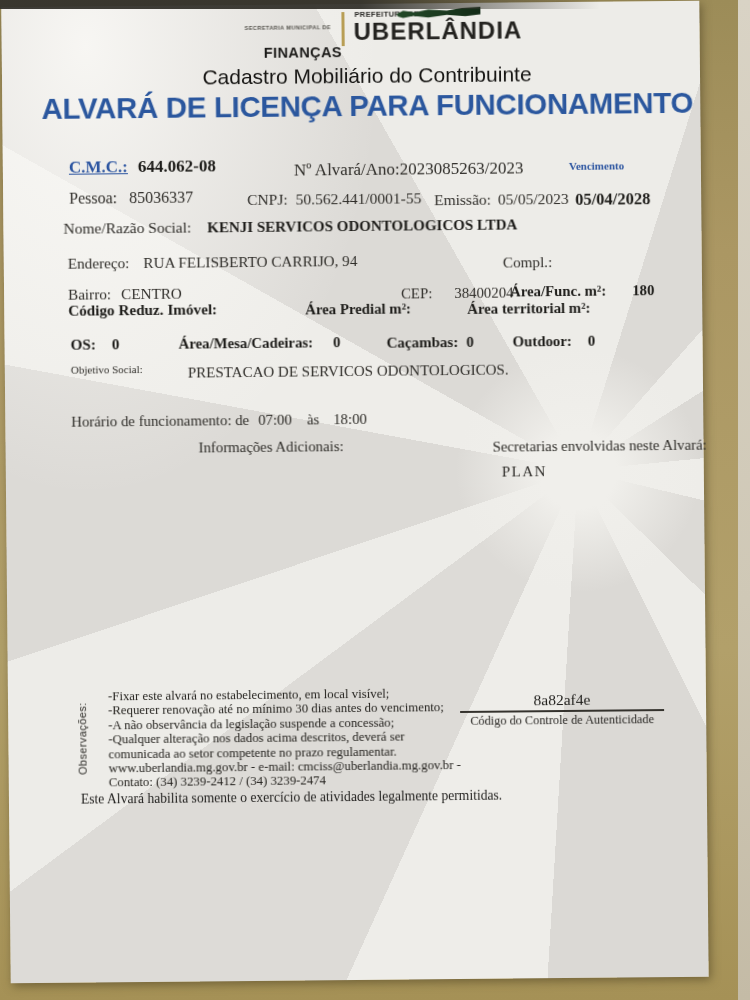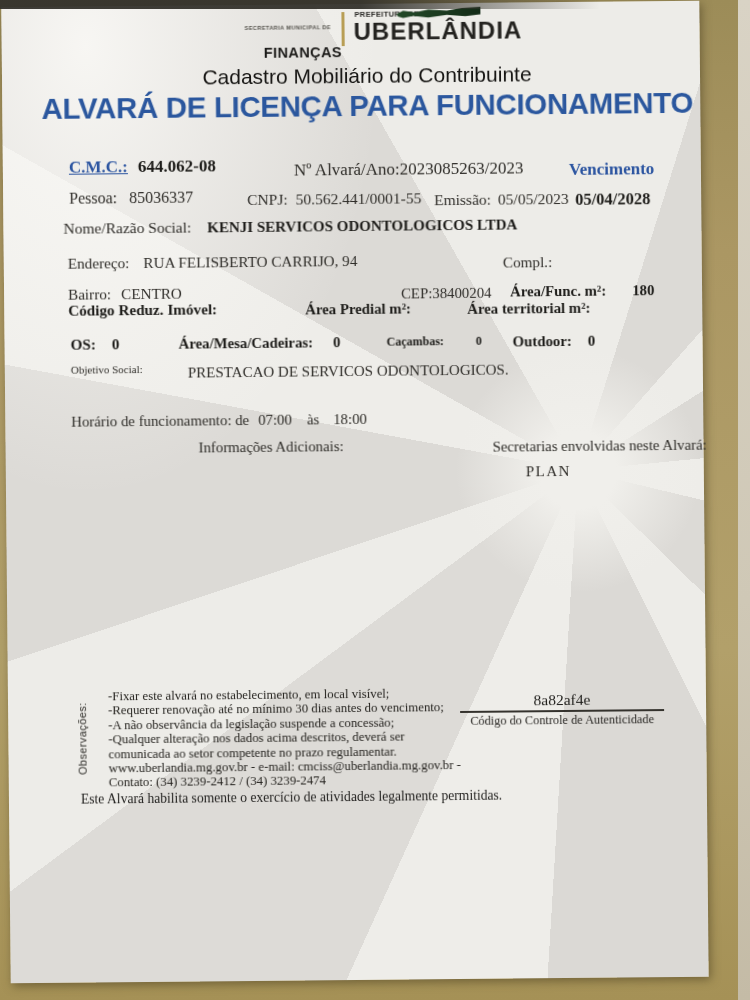--- a/index.html
+++ b/index.html
@@ -71,21 +71,21 @@
       <div class="abs sans center maintitle">ALVARÁ DE LICENÇA PARA FUNCIONAMENTO</div>
 
       <div class="row" style="left:66px;top:151px;gap:10px;font-size:17px;">
         <span class="b blue" style="text-decoration:underline;">C.M.C.:</span>
         <span class="b">644.062-08</span>
       </div>
       <div class="row" style="left:291px;top:156px;gap:0;font-size:17px;">
         <span>Nº Alvará/Ano:</span>
         <span>2023085263/2023</span>
       </div>
-      <div class="abs b blue" style="left:566px;top:158px;font-size:17px;">Vencimento</div>
+      <div class="abs b blue" style="left:566px;top:158px;font-size:11px;">Vencimento</div>
 
       <div class="row" style="left:66px;top:183px;gap:12px;font-size:16px;">
         <span>Pessoa:</span>
         <span>85036337</span>
       </div>
       <div class="row" style="left:244px;top:186px;gap:8px;font-size:15.5px;">
         <span>CNPJ:</span>
         <span>50.562.441/0001-55</span>
       </div>
       <div class="row" style="left:431px;top:188px;gap:7px;font-size:15.5px;">
@@ -102,63 +102,63 @@
       <div class="row" style="left:64px;top:248px;gap:14px;font-size:15.2px;">
         <span>Endereço:</span>
         <span>RUA FELISBERTO CARRIJO, 94</span>
       </div>
       <div class="abs" style="left:499px;top:251px;font-size:15.2px;">Compl.:</div>
 
       <div class="row" style="left:64px;top:279px;gap:10px;font-size:15.2px;">
         <span>Bairro:</span>
         <span>CENTRO</span>
       </div>
-      <div class="row" style="left:397px;top:282px;gap:0;font-size:14.8px;">
+      <div class="row" style="left:397px;top:282px;gap:22px;font-size:14.8px;">
         <span>CEP:</span>
         <span>38400204</span>
       </div>
       <div class="row" style="left:506px;top:281px;gap:26px;font-size:14.8px;">
         <span class="b">Área/Func. m²:</span>
         <span class="b">180</span>
       </div>
 
       <div class="abs b" style="left:64px;top:295px;font-size:15.2px;">Código Reduz. Imóvel:</div>
       <div class="abs b" style="left:301px;top:297px;font-size:14.8px;">Área Predial m²:</div>
       <div class="abs b" style="left:463px;top:298px;font-size:14.8px;">Área territorial m²:</div>
 
       <div class="row" style="left:66px;top:329px;gap:16px;font-size:15.2px;">
         <span class="b">OS:</span>
         <span class="b">0</span>
       </div>
       <div class="row" style="left:174px;top:330px;gap:20px;font-size:14.8px;">
         <span class="b">Área/Mesa/Cadeiras:</span>
         <span class="b">0</span>
       </div>
-      <div class="row" style="left:382px;top:331px;gap:32px;font-size:12px;justify-content:space-between;">
+      <div class="row" style="left:382px;top:331px;gap:8px;font-size:15px;justify-content:space-between;">
         <span class="b">Caçambas:</span>
         <span class="b">0</span>
       </div>
       <div class="row" style="left:508px;top:331px;gap:16px;font-size:14.8px;">
         <span class="b">Outdoor:</span>
         <span class="b">0</span>
       </div>
 
       <div class="abs" style="left:66px;top:357px;font-size:11px;">Objetivo Social:</div>
       <div class="abs" style="left:183px;top:359px;font-size:15px;">PRESTACAO DE SERVICOS ODONTOLOGICOS.</div>
 
       <div class="row" style="left:66px;top:407px;gap:0;font-size:14.8px;">
         <span>Horário de funcionamento: de</span>
         <span style="margin-left:9px;">07:00</span>
         <span style="margin-left:15px;">às</span>
         <span style="margin-left:14px;">18:00</span>
       </div>
 
       <div class="abs" style="left:193px;top:434px;font-size:14.8px;">Informações Adicionais:</div>
       <div class="abs" style="left:487px;top:436px;font-size:14.8px;">Secretarias envolvidas neste Alvará:</div>
-      <div class="abs" style="left:520px;top:461px;font-size:15px;letter-spacing:1.5px;">PLAN</div>
+      <div class="abs" style="left:496px;top:461px;font-size:15px;letter-spacing:1.5px;">PLAN</div>
 
       <div class="abs obs-side">Observações:</div>
       <div class="obs-lines">
         <div>-Fixar este alvará no estabelecimento, em local visível;</div>
         <div>-Requerer renovação até no mínimo 30 dias antes do vencimento;</div>
         <div>-A não observância da legislação suspende a concessão;</div>
         <div>-Qualquer alteração nos dados acima descritos, deverá ser</div>
         <div>comunicada ao setor competente no prazo regulamentar.</div>
         <div>www.uberlandia.mg.gov.br - e-mail: cmciss@uberlandia.mg.gov.br -</div>
         <div>Contato: (34) 3239-2412 / (34) 3239-2474</div>

